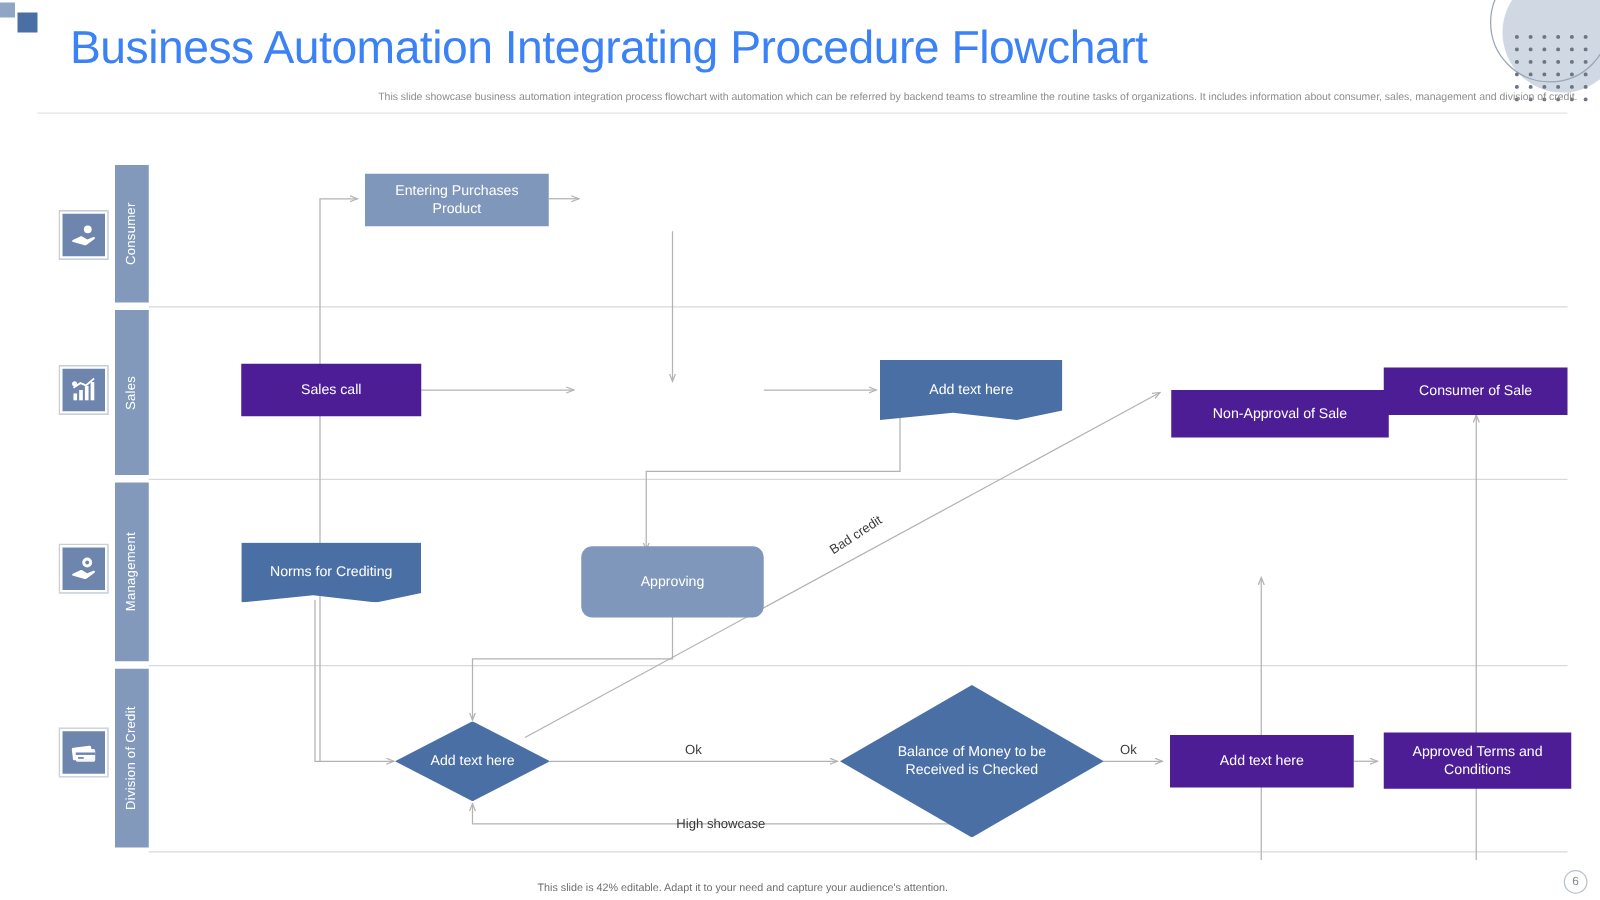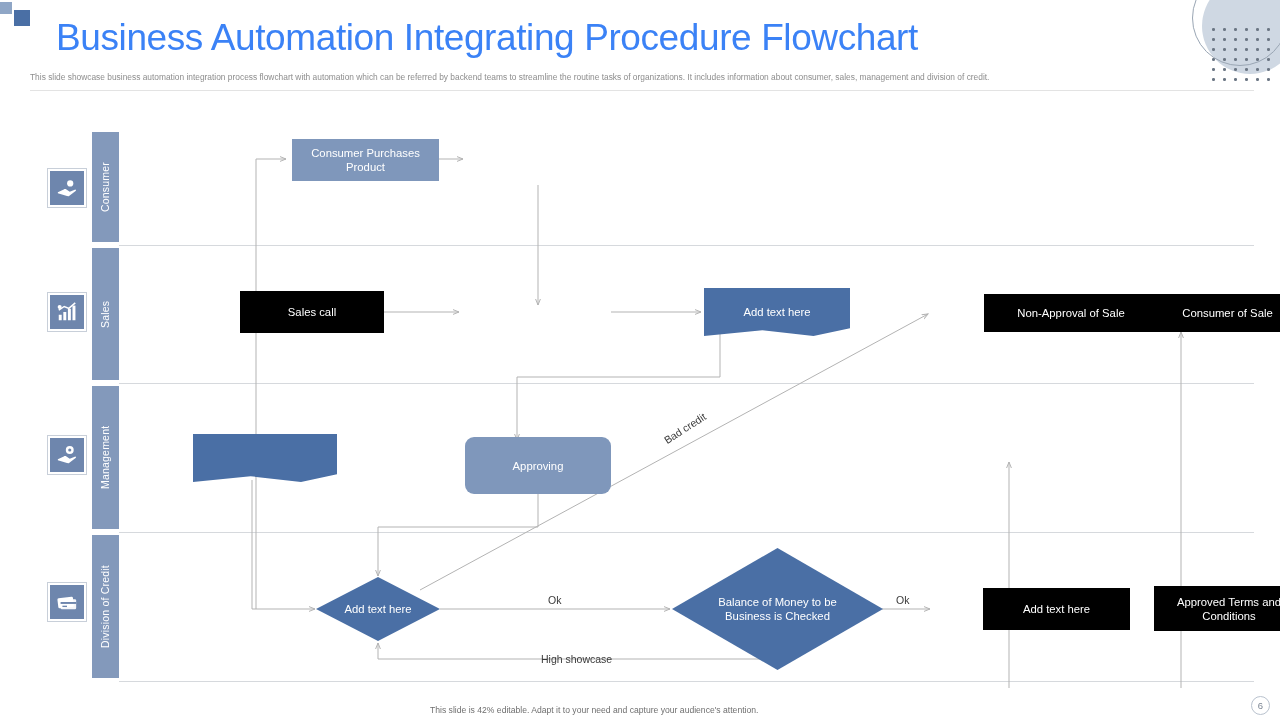--- a/index.html
+++ b/index.html
@@ -25,21 +25,21 @@
 
   
   #title {
     position:absolute; left:32px; top:17px;
     font-size:37px; font-weight:400; color:#3b82f6; letter-spacing:-0.4px;
     white-space:nowrap;
     margin-left:24px;
   }
   #subtitle {
     position:absolute; left:30px; top:72px; width:1232px;
-    font-size:8.4px; color:#8d8d8d; white-space:nowrap;
+    font-size:8.4px; color:#8d8d8d; white-space:nowrap;text-align:right;
   }
   #header-rule {
     position:absolute; left:30px; top:90px; width:1224px; height:1px; background:#e3e3e3;
   }
 
   
   #footer-note {
     position:absolute; left:430px; top:705px;
     font-size:8.6px; color:#6f6f6f; white-space:nowrap;
   }
@@ -74,21 +74,21 @@
   .lane-icon svg { display:block; }
 
   
   .node {
     position:absolute;
     display:flex; align-items:center; justify-content:center;
     text-align:center;
     color:#ffffff; font-size:11.3px; line-height:14px;
     padding:2px 6px;
   }
-  .fill-dark  { background:#000000;margin-left:47px; }
+  .fill-dark  { background:#4c1d95; }
   .fill-light { background:#7f97bb; }
   .rounded { border-radius:9px; }
   
   .doc {
     background:transparent !important;
     padding:0;
   }
   .doc .doc-bg {
     position:absolute; inset:0;
     clip-path: polygon(0% 0%, 100% 0%, 100% 84%, 75% 100%, 40% 88%, 0% 100%);
@@ -263,64 +263,67 @@
 
     <path d="M778,568 L778,559 L378,559 L378,543" marker-end="url(#ah)"></path>
   </svg>
 
   <div class="edge-label rot" style="left:665px; top:335px">Bad credit</div>
   <div class="edge-label" style="left:548px; top:494px">Ok</div>
   <div class="edge-label" style="left:896px; top:494px">Ok</div>
   <div class="edge-label" style="left:541px; top:553px">High showcase</div>
 
   <div class="node fill-light" style="left:292px; top:39px; width:147px; height:42px">
-    <span>Consumer Purchases Product</span>
+    <span>Entering Purchases Product</span>
   </div>
 
 
   <div class="node fill-dark" style="left:193px; top:191px; width:144px; height:42px">
     <span>Sales call</span>
   </div>
 
 
   <div class="node doc doc-dark" style="left:704px; top:188px; width:146px; height:48px">
     <div class="doc-bg"></div>
     <div class="doc-label">
         <span>Add text here</span>
       </div>
   </div>
 
-  <div class="node fill-dark" style="left:937px; top:194px; width:174px; height:38px">
+  <div class="node fill-dark" style="left:937px; top:212px; width:174px; height:38px">
     <span>Non-Approval of Sale</span>
   </div>
 
   <div class="node fill-dark" style="left:1107px; top:194px; width:147px; height:38px">
     <span>Consumer of Sale</span>
   </div>
 
   <div class="node doc doc-dark" style="left:193px; top:334px; width:144px; height:48px">
     <div class="doc-bg"></div>
+    <div class="doc-label">
+        <span>Norms for Crediting</span>
+      </div>
   </div>
 
   <div class="node fill-light rounded" style="left:465px; top:337px; width:146px; height:57px">
     <span>Approving</span>
   </div>
 
 
   <div class="node diamond" style="left:316px; top:477px; width:124px; height:64px">
     <div class="dia-bg"></div>
     <div class="dia-label">
         <span>Add text here</span>
       </div>
   </div>
 
   <div class="node diamond" style="left:672px; top:448px; width:211px; height:122px">
     <div class="dia-bg"></div>
     <div class="dia-label" style="padding:0 36px">
-        <span>Balance of Money to be Business is Checked</span>
+        <span>Balance of Money to be Received is Checked</span>
       </div>
   </div>
 
   <div class="node fill-dark" style="left:936px; top:488px; width:147px; height:42px">
     <span>Add text here</span>
   </div>
 
   <div class="node fill-dark" style="left:1107px; top:486px; width:150px; height:45px">
     <span>Approved Terms and Conditions</span>
   </div>

